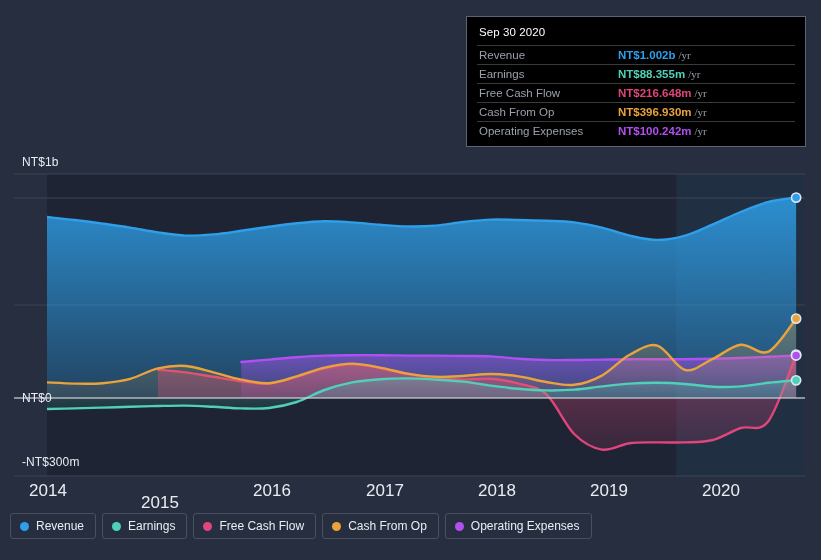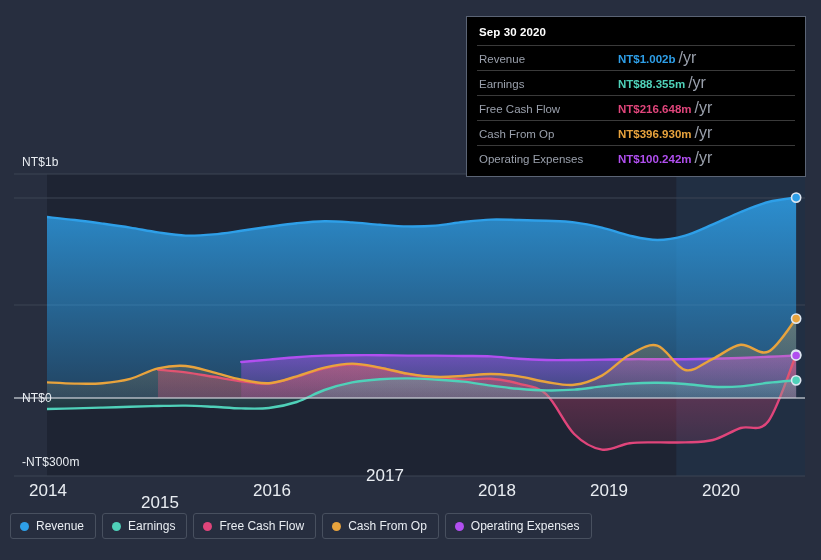--- a/index.html
+++ b/index.html
@@ -25,34 +25,34 @@
     white-space:nowrap; transform:translateX(-50%);
   }
 
   
   #tooltip {
     position:absolute; left:466px; top:16px; width:340px;
     background:#000; border:1px solid #5b6475;
     padding:8px 10px 6px 10px;
   }
   #tooltip .tt-date {
-    color:#fff; font-size:11.5px; font-weight:bold;
+    color:#fff; font-size:11.5px; font-weight:normal;
     padding:1px 2px 7px 2px; letter-spacing:.1px;
   }
   .tt-row {
     display:flex; align-items:baseline;
     border-top:1px solid #3a3a3a;
     padding:3px 2px 3px 2px;
   }
   .tt-row.no-rule { border-top:none; padding-top:0; }
   .tt-label {
     color:#9aa0ac; font-size:11.5px; width:124px; flex:none;
   }
   .tt-val { font-size:11.5px; font-weight:bold;padding-left:15px; }
-  .tt-unit { color:#9aa0ac; font-size:16px; font-weight:normal; margin-left:3px; }
+  .tt-unit { color:#9aa0ac; font-size:11px; font-weight:normal; margin-left:3px;font-family:Liberation Serif, serif; }
 
   
   #legend {
     position:absolute; left:10px; top:513px;
     display:flex; gap:6px; align-items:center;
   }
   .legend-item {
     display:flex; align-items:center; gap:7px;
     border:1px solid #48505f; border-radius:3px;
     padding:5px 11px 5px 9px; background:transparent;
@@ -134,21 +134,21 @@
       </svg>
   </div>
 
   <div class="y-label" style="left:22px; top:155px;">NT$1b</div>
   <div class="y-label" style="left:22px; top:391px;">NT$0</div>
   <div class="y-label" style="left:22px; top:455px;">-NT$300m</div>
 
   <div class="x-label" style="left:48px;  top:481px;">2014</div>
   <div class="x-label" style="left:160px; top:481px;margin-top:12px;">2015</div>
   <div class="x-label" style="left:272px; top:481px;text-align:center;">2016</div>
-  <div class="x-label" style="left:385px; top:466px;">2017</div>
+  <div class="x-label" style="left:385px; top:481px;">2017</div>
   <div class="x-label" style="left:497px; top:481px;">2018</div>
   <div class="x-label" style="left:609px; top:481px;">2019</div>
   <div class="x-label" style="left:721px; top:481px;">2020</div>
 
   <div id="tooltip">
     <div class="tt-date">Sep 30 2020</div>
 
     <div class="tt-row">
       <span class="tt-label">Revenue</span>
       <span class="tt-val" style="color: rgb(46, 159, 232);">NT$1.002b</span>

